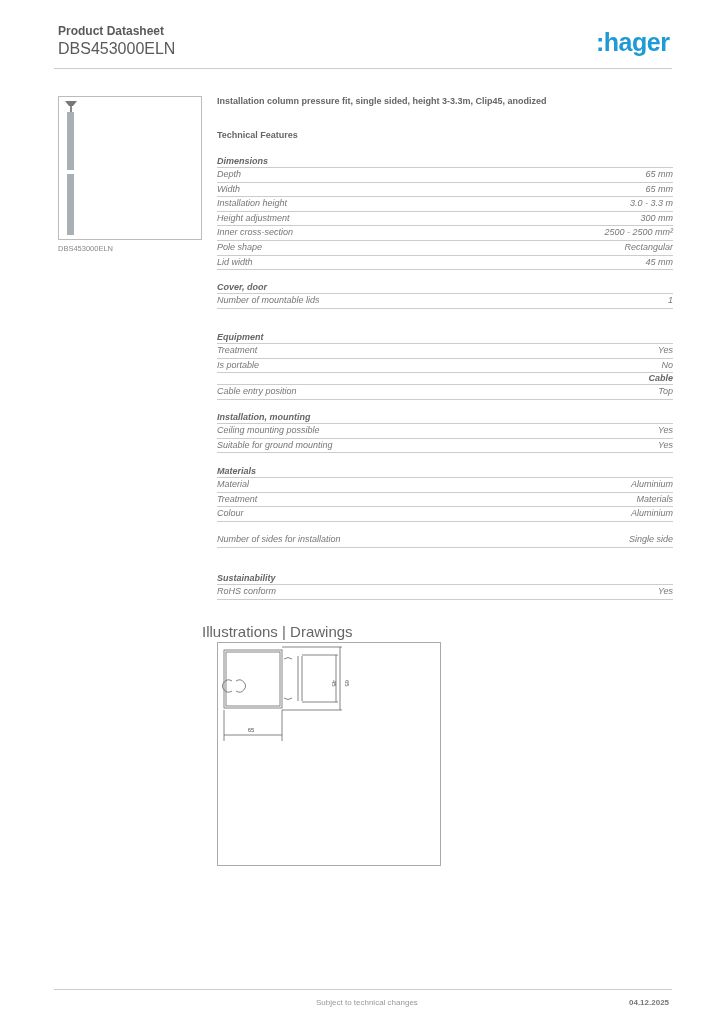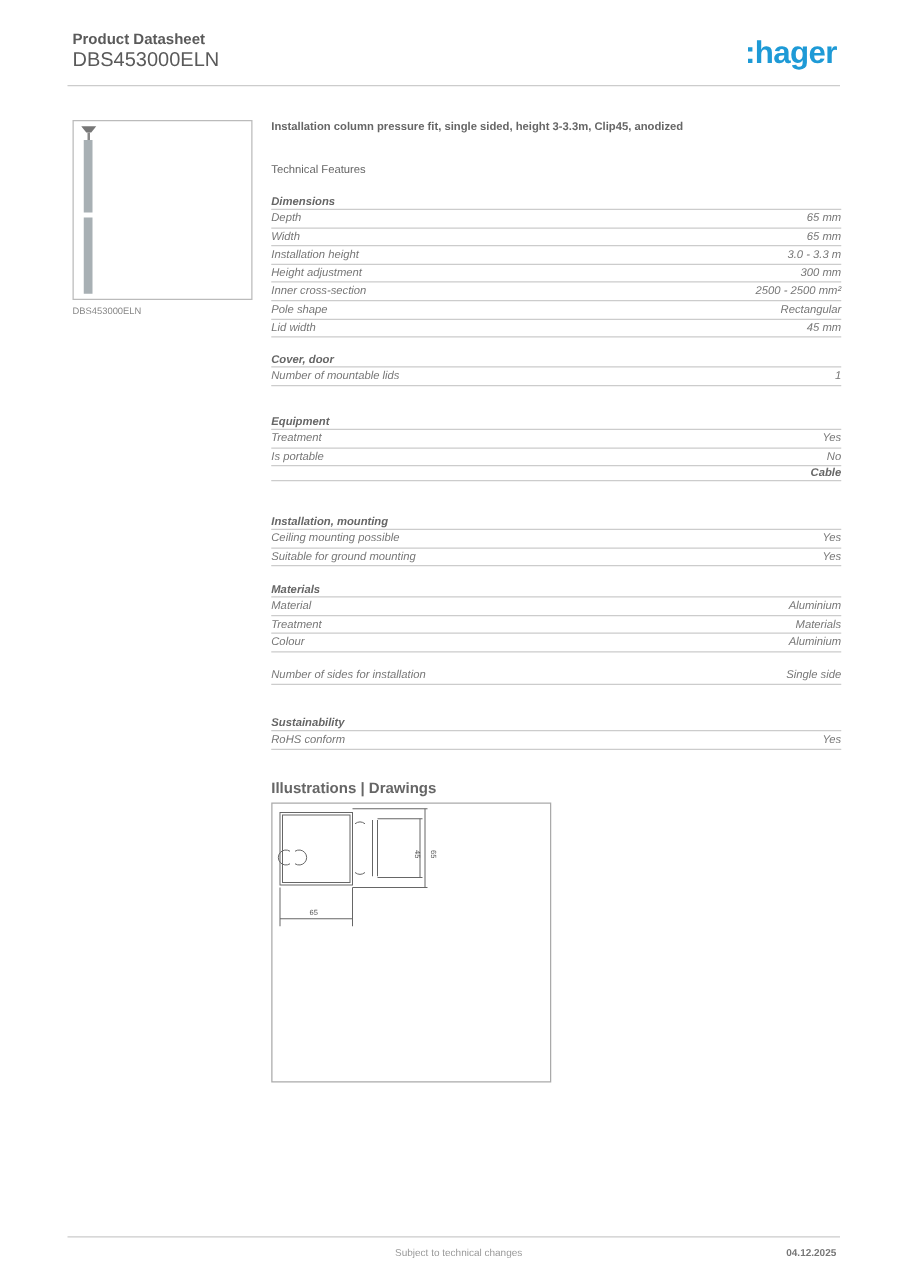--- a/index.html
+++ b/index.html
@@ -4,26 +4,26 @@
 <style>
   html,body{margin:0;padding:0;background:#fff;}
   body{width:724px;height:1024px;position:relative;font-family:"Liberation Sans",sans-serif;color:#666;overflow:hidden;}
   .hdr-title{position:absolute;left:58px;top:22px;font-size:12px;font-weight:bold;color:#5a5a5a;line-height:18px;}
   .hdr-code{position:absolute;left:58px;top:40px;font-size:16px;color:#5a5a5a;line-height:18px;}
   .logo{position:absolute;left:596px;top:28px;font-size:25px;font-weight:bold;color:#1e9ad6;letter-spacing:-0.5px;line-height:28px;}
   .hr-top{position:absolute;left:54px;top:68px;width:618px;height:1px;background:#ccc;}
   .img-box{position:absolute;left:58px;top:96px;width:142px;height:142px;border:1px solid #bbb;}
   .img-cap{position:absolute;left:58px;top:244px;font-size:7.5px;color:#888;}
   .desc{position:absolute;left:217px;top:96px;font-size:9px;font-weight:bold;color:#666;}
-  .tf{position:absolute;left:217px;top:130px;font-size:9px;font-weight:normal;color:#666;}
+  .tf{position:absolute;left:217px;top:130px;font-size:9px;font-weight:bold;color:#666;}
   .specs{position:absolute;left:217px;width:456px;}
   .sec{margin:0;font-style:italic;}
   .sec-title{font-size:9px;font-weight:bold;color:#666;height:12px;line-height:12px;border-bottom:1px solid #ccc;}
   .row{display:flex;justify-content:space-between;font-size:9px;color:#777;height:13.6px;line-height:13.6px;border-bottom:1px solid #ccc;}
-  .ill-title{position:absolute;left:217px;top:623px;font-size:12px;font-weight:bold;color:#666;}
+  .ill-title{position:absolute;left:202px;top:623px;font-size:15px;font-weight:normal;color:#666;}
   .ill-box{position:absolute;left:217px;top:642px;width:222px;height:222px;border:1px solid #aaa;}
   .hr-bot{position:absolute;left:54px;top:989px;width:618px;height:1px;background:#ccc;}
   .foot-c{position:absolute;left:316px;top:998px;font-size:8px;color:#999;}
   .foot-d{position:absolute;left:629px;top:998px;font-size:8px;font-weight:bold;color:#777;}
 </style>
 </head>
 <body>
 
 <div class="hdr-title">Product Datasheet</div>
 <div class="hdr-code">DBS453000ELN</div>
@@ -88,20 +88,24 @@
         <span>Treatment</span>
         <span>Yes</span>
       </div>
       <div class="row">
         <span>Is portable</span>
         <span>No</span>
       </div>
     </div>
     <div class="specs sec" style="top: 372px; text-align: right;">
       <div class="sec-title">Cable</div>
+      <div class="row">
+        <span>Cable entry position</span>
+        <span>Top</span>
+      </div>
     </div>
     <div class="specs sec" style="top: 411px;">
       <div class="sec-title">Installation, mounting</div>
       <div class="row">
         <span>Ceiling mounting possible</span>
         <span>Yes</span>
       </div>
       <div class="row">
         <span>Suitable for ground mounting</span>
         <span>Yes</span>

